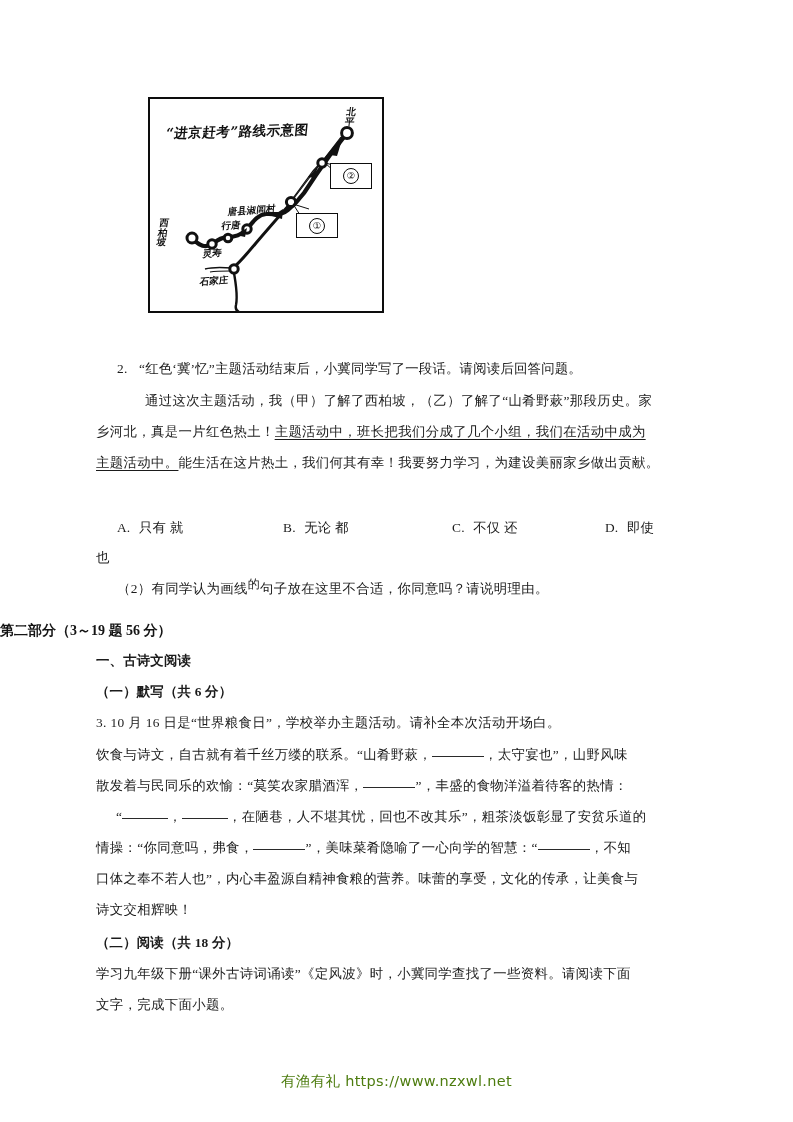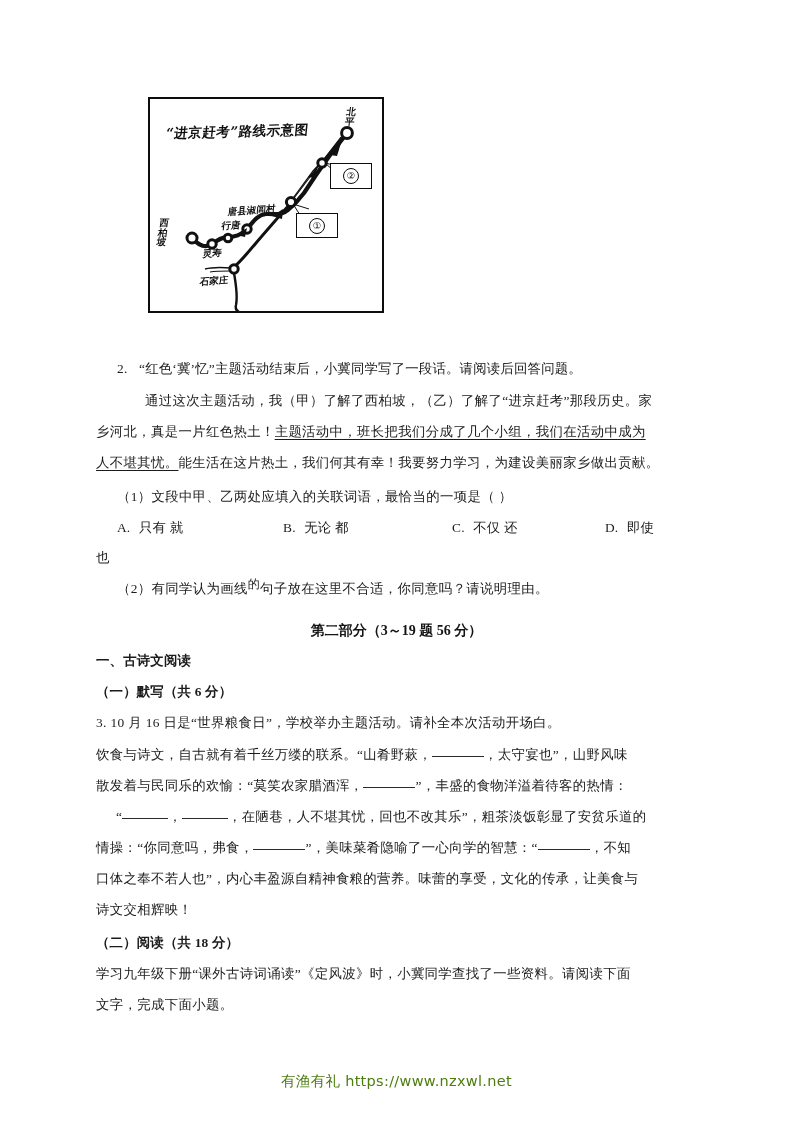--- a/index.html
+++ b/index.html
@@ -113,21 +113,21 @@
     vertical-align: baseline;
     position: relative;
     top: -2px;
   }
   .b-long { width: 52px; }
   .b-med  { width: 46px; }
 
   .center-head {
     position: absolute;
     width: 100%;
-    text-align: center;
+    text-align: left;
     font-family: "Liberation Serif", "DejaVu Serif", serif;
     font-weight: 700;
     font-size: 14px;
     color: #141414;
     white-space: nowrap;
   }
 
   
   .watermark {
     position: absolute;
@@ -202,31 +202,30 @@
     <div class="callout" style="left:182px; top:66px; width:42px; height:26px;">
       <span class="circnum">②</span>
     </div>
   </div>
 
   <div class="txt" style="left:117px; top:362px;">
     <span>2.</span>
     <span style="display:inline-block;width:8px;"></span><span>“红色‘冀’忆”主题活动结束后，小冀同学写了一段话。请阅读后回答问题。</span>
   </div>
 
-  <div class="txt wide" style="left:145px; top:394px;">通过这次主题活动，我（甲）了解了西柏坡，（乙）了解了“进京赶考”那段历史。家</div>
+  <div class="txt wide" style="left:145px; top:394px;">通过这次主题活动，我（甲）了解了西柏坡，（乙）了解了“山肴野蔌”那段历史。家</div>
 
   <div class="txt wide" style="left:96px; top:425px;">
     <span>乡河北，真是一片红色热土！</span><span class="u">主题活动中，班长把我们分成了几个小组，我们在活动中成为</span>
   </div>
 
   <div class="txt wide" style="left:96px; top:456px;">
-    <span class="u">人不堪其忧。</span><span>能生活在这片热土，我们何其有幸！我要努力学习，为建设美丽家乡做出贡献。</span>
-  </div>
-
-  <div class="txt wide" style="left:117px; top:490px;">（1）文段中甲、乙两处应填入的关联词语，最恰当的一项是（    ）</div>
+    <span class="u">主题活动中。</span><span>能生活在这片热土，我们何其有幸！我要努力学习，为建设美丽家乡做出贡献。</span>
+  </div>
+
 
   <div class="txt" style="left:117px; top:521px;">
     <span>A.</span>
     <span style="display:inline-block;width:5px;"></span><span>只有  就</span>
   </div>
   <div class="txt" style="left:283px; top:521px;">
     <span>B.</span>
     <span style="display:inline-block;width:5px;"></span><span>无论  都</span>
   </div>
   <div class="txt" style="left:452px; top:521px;">

